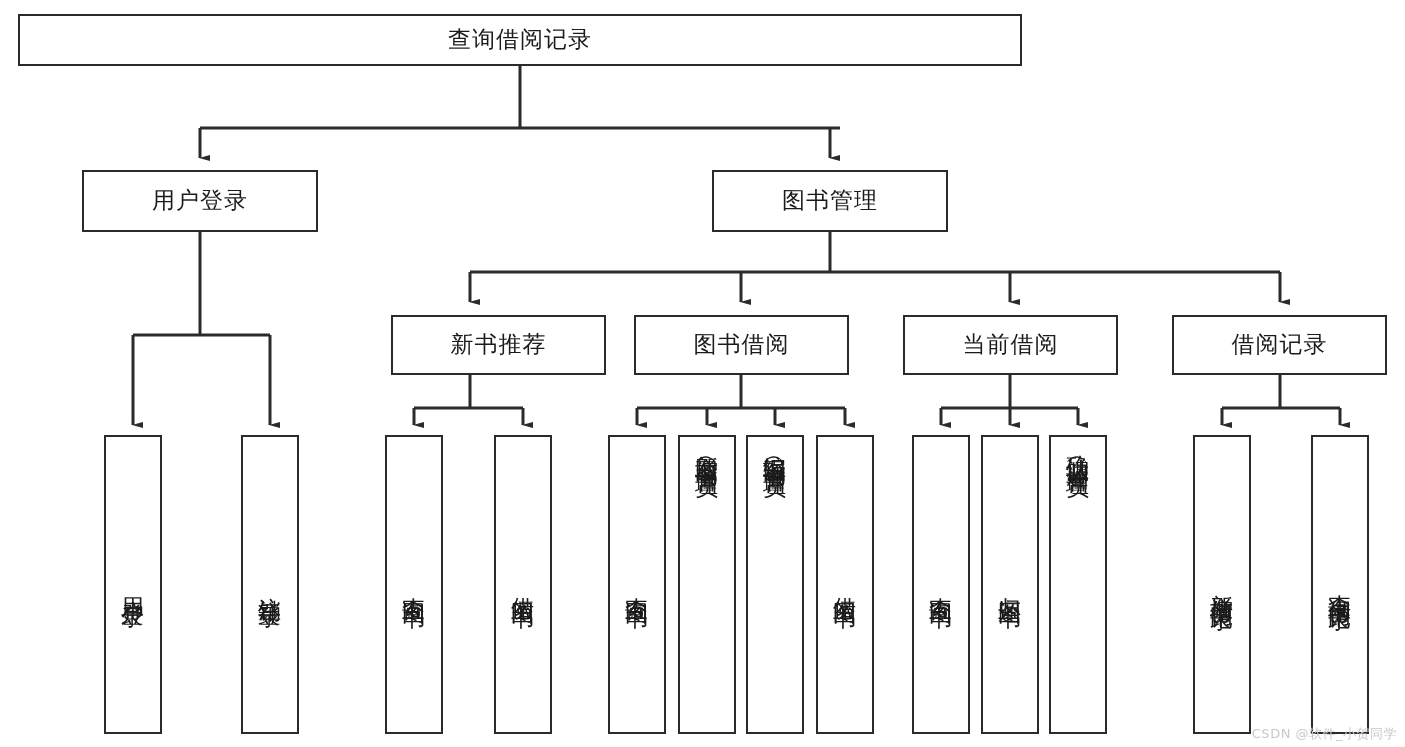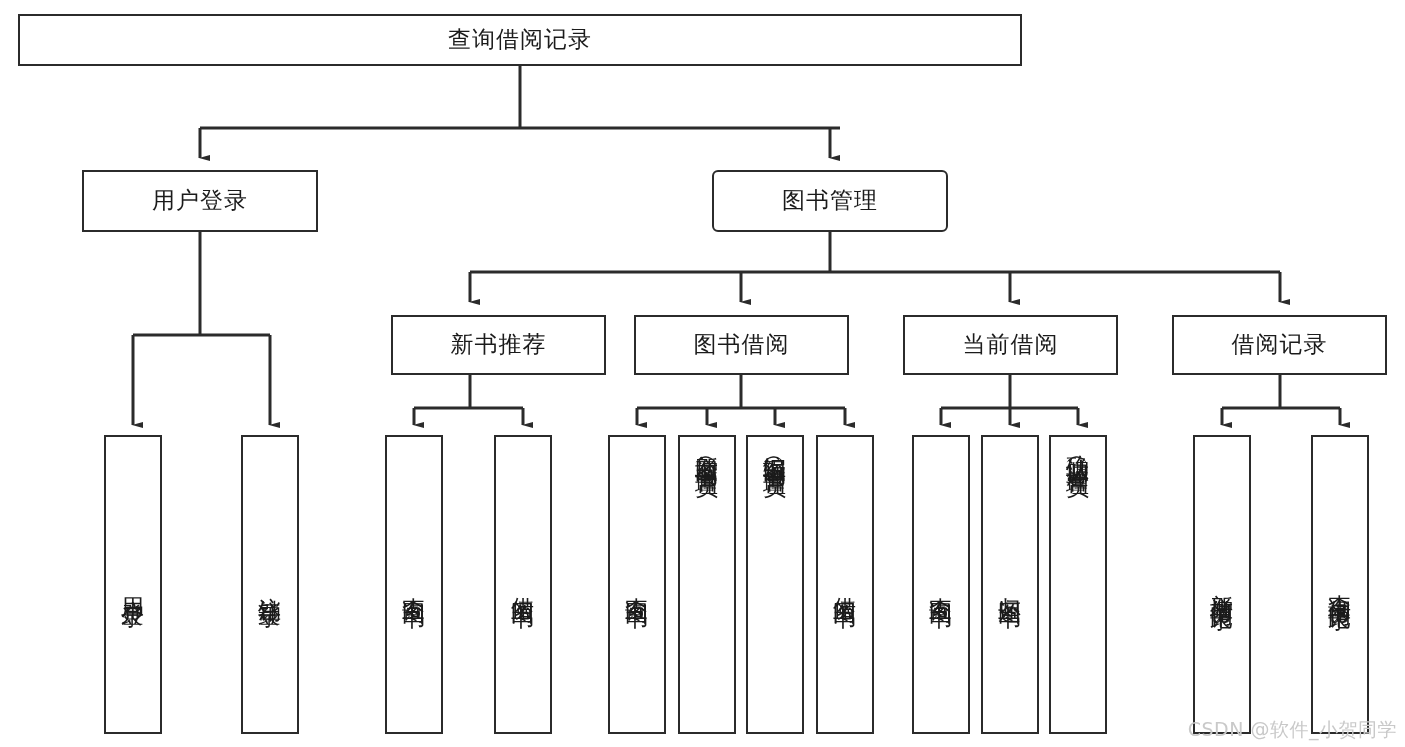--- a/index.html
+++ b/index.html
@@ -53,21 +53,21 @@
     white-space: nowrap;
     display: block;
   }
   .node.leaf.centered {
     align-items: center;
   }
   #watermark {
     position: absolute;
     right: 8px;
     bottom: 4px;
-    font-size: 19px;
+    font-size: 13px;
     color: #c9c9c9;
     white-space: nowrap;
     z-index: 5;
     letter-spacing: 0.5px;
   }
 </style>
 </head>
 <body>
 
 <div id="canvas">
@@ -123,21 +123,21 @@
     </g>
   </svg>
 
   <div class="node" style="left:18px; top:14px; width:1004px; height:52px;">
     <span class="label">查询借阅记录</span>
   </div>
 
   <div class="node" style="left:82px; top:170px; width:236px; height:62px;">
     <span class="label">用户登录</span>
   </div>
-  <div class="node" style="left:712px; top:170px; width:236px; height:62px;border-radius:6px;">
+  <div class="node" style="left:712px; top:170px; width:236px; height:62px;">
     <span class="label">图书管理</span>
   </div>
 
   <div class="node" style="left:363px; top:315px; width:215px; height:60px;margin-left:28px;">
     <span class="label">新书推荐</span>
   </div>
   <div class="node" style="left:903px; top:315px; width:215px; height:60px;">
     <span class="label">当前借阅</span>
   </div>
   <div class="node" style="left:634px; top:315px; width:215px; height:60px;">

